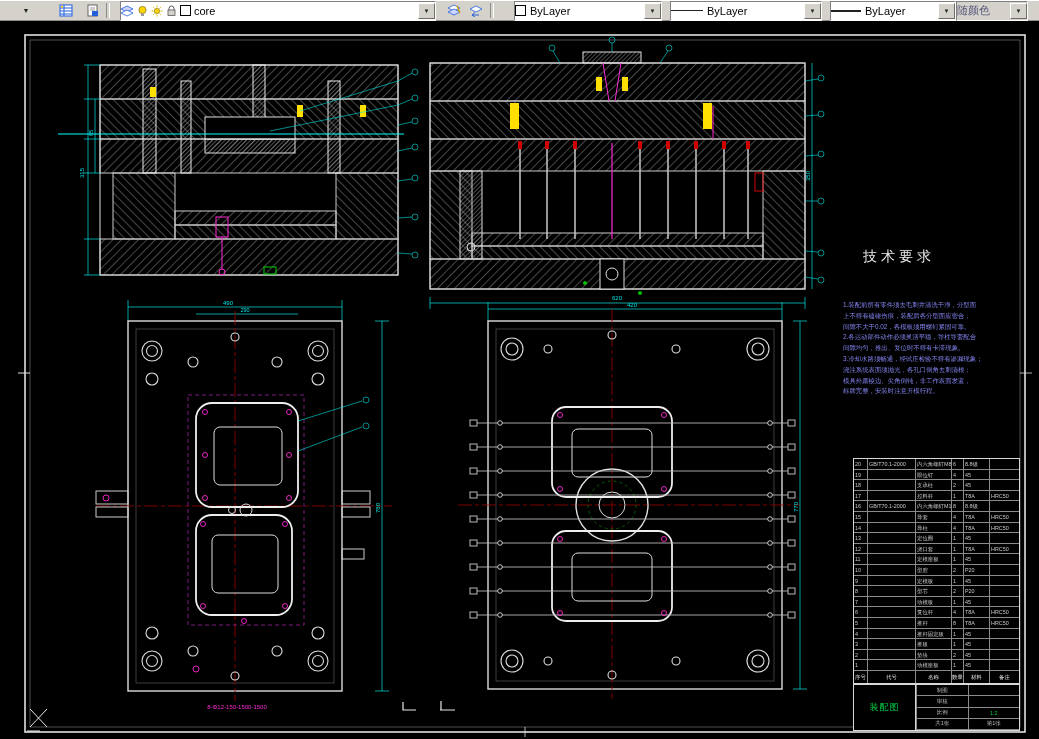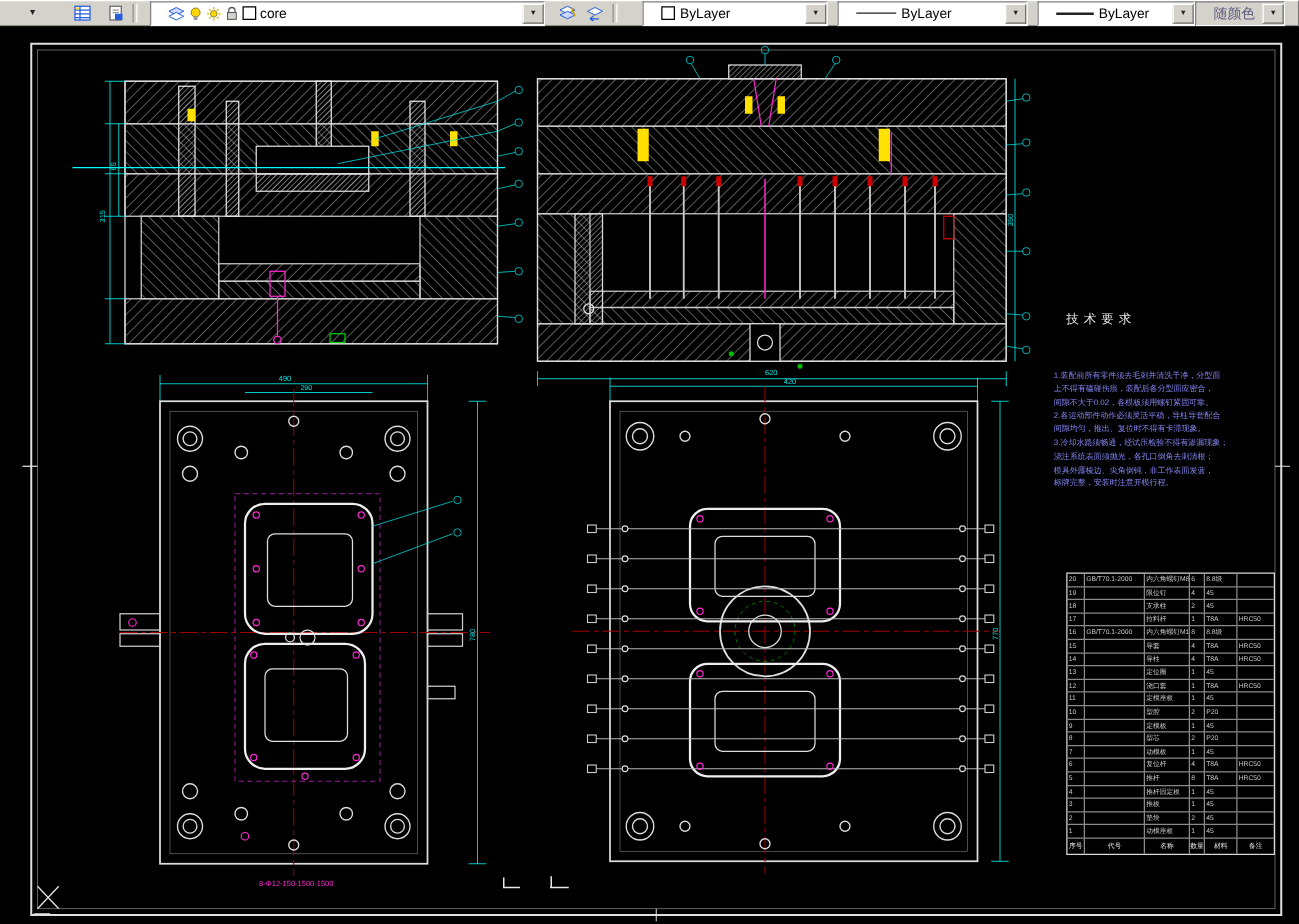--- a/index.html
+++ b/index.html
@@ -4,39 +4,39 @@
 <style>
   html,body{margin:0;padding:0;background:#000;width:1039px;height:739px;overflow:hidden;
     font-family:"Liberation Sans",sans-serif;}
   
   .toolbar{position:relative;height:19px;background:#d5d2cb;border-top:1px solid #fff;
     border-bottom:1px solid #8f8d87;display:flex;align-items:center;font-size:11px;color:#000;}
   .grip{font-size:7px;margin-left:20px;color:#222;width:12px;text-align:center;cursor:pointer;}
   .tbtn{width:20px;height:16px;display:flex;align-items:center;justify-content:center;cursor:pointer;}
   .tsep{width:2px;height:15px;border-left:1px solid #8f8d87;border-right:1px solid #fff;margin:0 4px;}
   .dd{height:20px;background:#fff;border:1px solid;border-color:#808080 #fff #fff #808080;
-    display:flex;align-items:center;box-sizing:border-box;padding-left:14px;cursor:pointer;}
+    display:flex;align-items:center;box-sizing:border-box;padding-left:0;cursor:pointer;}
   .dd .arrowbtn{margin-left:auto;width:15px;height:14px;background:#d5d2cb;border:1px solid;
     border-color:#fff #6f6d68 #6f6d68 #fff;display:flex;align-items:center;justify-content:center;
     font-size:6px;color:#222;}
   .dd-layer{width:316px;margin-left:6px;gap:3px;}
   .dd-color{width:148px;margin-left:16px;gap:4px;}
   .dd-ltype{width:152px;margin-left:8px;gap:4px;}
   .dd-lweight{width:126px;margin-left:8px;gap:4px;}
   .dd-plot{width:72px;background:#d5d2cb;color:#5a5a7d;gap:4px;}
   .chip{width:9px;height:9px;background:#fff;border:1px solid #000;}
   .lt-sample{width:32px;border-top:1px solid #222;}
   .lw-sample{width:30px;border-top:2px solid #222;}
   .lbl{white-space:nowrap;}
   
   .canvas{position:relative;width:1039px;height:721px;background:#000;}
   .canvas svg{position:absolute;left:0;top:0;}
   
   .techreq{position:absolute;left:843px;top:227px;width:180px;color:#8585f2;}
-  .tr-title{color:#e8e8e8;font-size:10px;letter-spacing:4px;margin-left:10px;}
+  .tr-title{color:#e8e8e8;font-size:14px;letter-spacing:4px;margin-left:20px;}
   .tr-lines{margin-top:34px;}
   .tr-line{font-size:6.4px;line-height:10.8px;white-space:nowrap;overflow:hidden;}
   
   .parts{position:absolute;left:853px;top:437px;width:167px;border:1px solid #d8d8d8;
     box-sizing:border-box;background:#000;}
   .prow{display:grid;grid-template-columns:14px 48px 36px 12px 26px 29px;}
   .prow span{font-size:5.4px;line-height:10.6px;height:10.6px;color:#c8c8c8;overflow:hidden;
     white-space:nowrap;border-right:0.5px solid #8a8a8a;border-bottom:0.5px solid #8a8a8a;
     padding-left:1px;box-sizing:border-box;}
   .prow span:last-child{border-right:none;}
@@ -721,14 +721,29 @@
   <div class="prow phead">
     <span>序号</span>
     <span>代号</span>
     <span>名称</span>
     <span>数量</span>
     <span>材料</span>
     <span>备注</span>
   </div>
 </div>
 
-
+<div class="tblock">
+  <div class="tb-left">
+    <span class="tb-title">装配图</span>
+  </div>
+  <div class="tb-grid">
+    <span>制图</span>
+    <span></span>
+    <span>审核</span>
+    <span></span>
+    <span>比例</span>
+    <span class="green">1:2</span>
+    <span>共1张</span>
+    <span>第1张</span>
+  </div>
 </div>
 
+</div>
+
 </body></html>

